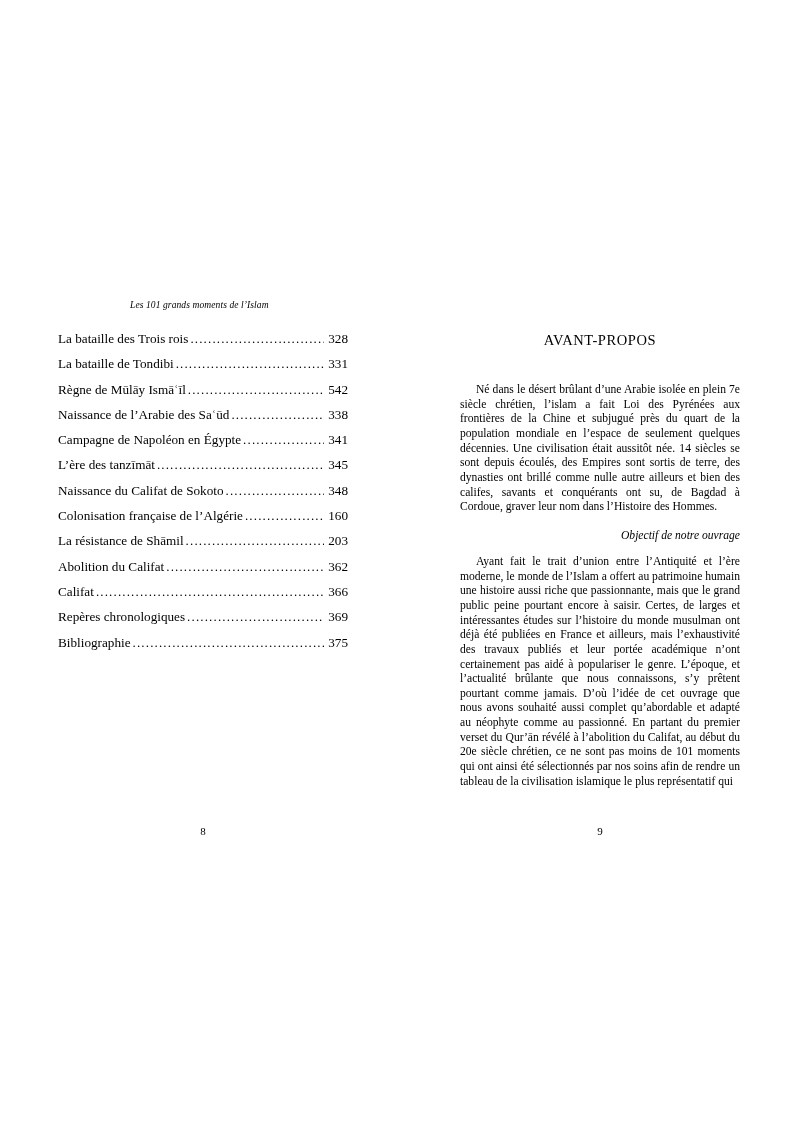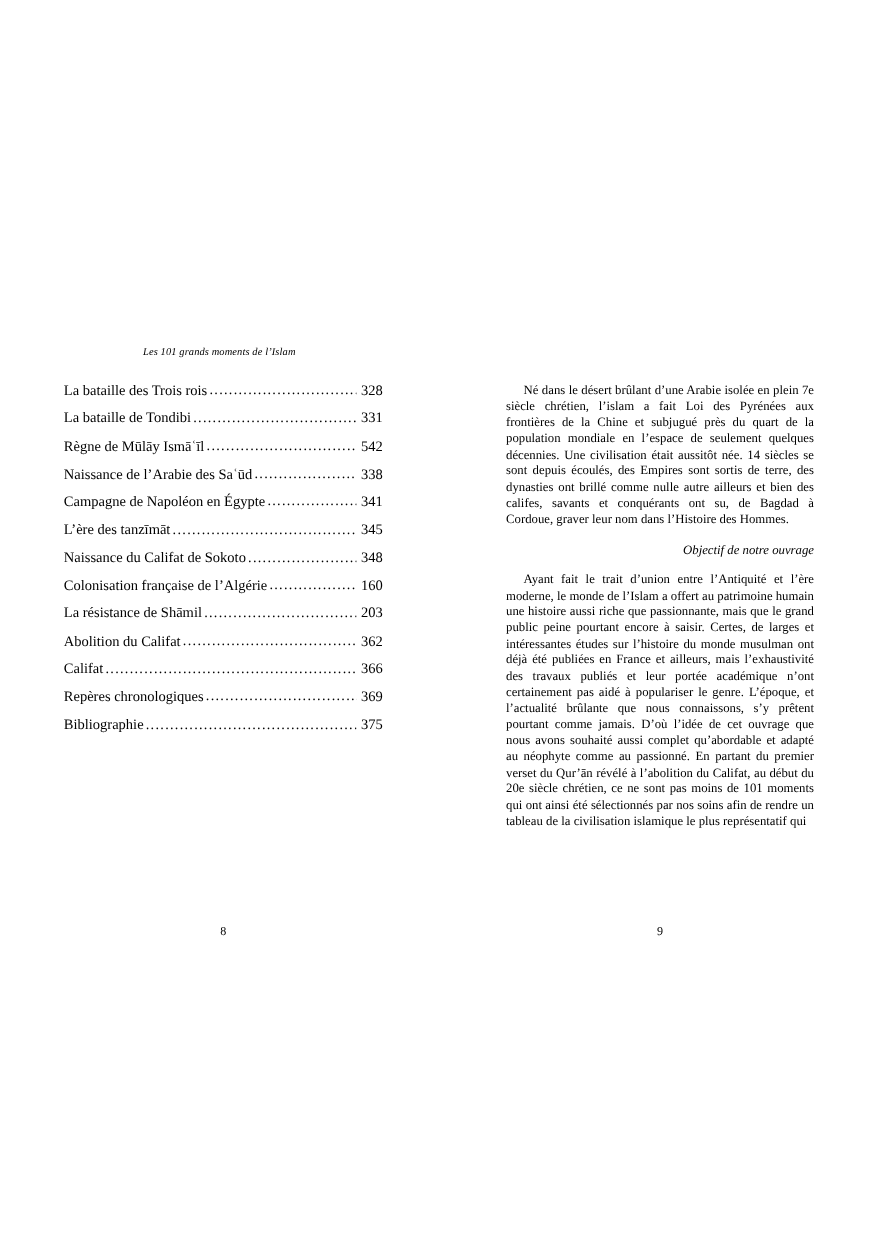--- a/index.html
+++ b/index.html
@@ -11,21 +11,21 @@
     width: 800px;
     height: 1143px;
     position: relative;
     font-family: "Liberation Serif", serif;
     color: #000000;
     overflow: hidden;
   }
   .spread {
     position: absolute;
     left: 0;
-    top: 16px;
+    top: 0;
     width: 800px;
     height: 998px;
   }
   
   .page-left {
     position: absolute;
     left: 58px;
     top: 300px;
     width: 290px;
   }
@@ -38,21 +38,21 @@
     margin-bottom: 22px;
     letter-spacing: 0.1px;
   }
   .toc {
     list-style: none;
     margin: 0;
     padding: 0;
   }
   .toc-entry {
     display: flex;
-    align-items: center;
+    align-items: flex-start;
     font-size: 13.2px;
     line-height: 1.0;
     margin-bottom: 12.1px;
     white-space: nowrap;
   }
   .toc-title {
     flex: 0 0 auto;
     padding-right: 2px;
   }
   .toc-dots {
@@ -186,20 +186,21 @@
         <span class="toc-title">Bibliographie</span>
         <span class="toc-dots">........................................................</span>
         <span class="toc-page">375</span>
       </li>
     </ul>
   </div>
 
   <div class="folio folio-left">8</div>
 
   <div class="page-right">
+    <h1 class="chapter-title">AVANT-PROPOS</h1>
     <p class="body-par">Né dans le désert brûlant d’une Arabie isolée en plein 7e siècle chrétien, l’islam a fait Loi des Pyrénées aux frontières de la Chine et subjugué près du quart de la population mondiale en l’espace de seulement quelques décennies. Une civilisation était aussitôt née. 14 siècles se sont depuis écoulés, des Empires sont sortis de terre, des dynasties ont brillé comme nulle autre ailleurs et bien des califes, savants et conquérants ont su, de Bagdad à Cordoue, graver leur nom dans l’Histoire des Hommes.</p>
     <p class="sub-head">Objectif de notre ouvrage</p>
     <p class="body-par">Ayant fait le trait d’union entre l’Antiquité et l’ère moderne, le monde de l’Islam a offert au patrimoine humain une histoire aussi riche que passionnante, mais que le grand public peine pourtant encore à saisir. Certes, de larges et intéressantes études sur l’histoire du monde musulman ont déjà été publiées en France et ailleurs, mais l’exhaustivité des travaux publiés et leur portée académique n’ont certainement pas aidé à populariser le genre. L’époque, et l’actualité brûlante que nous connaissons, s’y prêtent pourtant comme jamais. D’où l’idée de cet ouvrage que nous avons souhaité aussi complet qu’abordable et adapté au néophyte comme au passionné. En partant du premier verset du Qur’ān révélé à l’abolition du Califat, au début du 20e siècle chrétien, ce ne sont pas moins de 101 moments qui ont ainsi été sélectionnés par nos soins afin de rendre un tableau de la civilisation islamique le plus représentatif qui</p>
   </div>
 
   <div class="folio folio-right">9</div>
 
 </div>
 
 </body></html>

